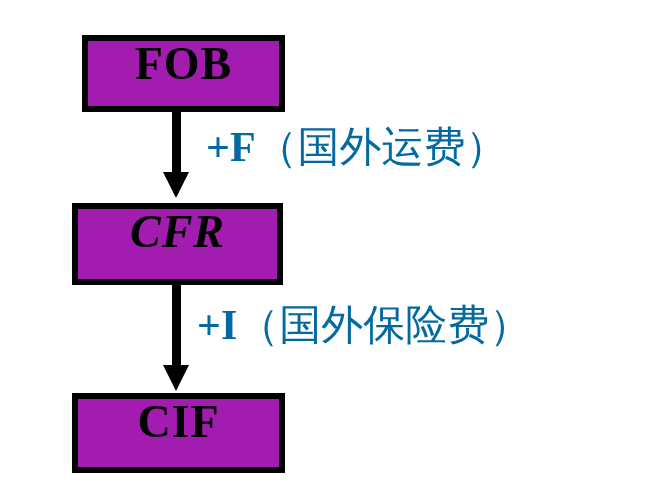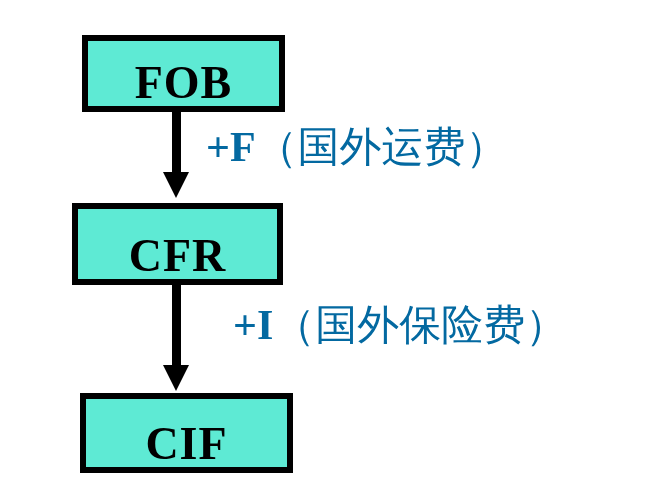--- a/index.html
+++ b/index.html
@@ -11,36 +11,36 @@
     position: relative;
     width: 669px;
     height: 492px;
     background: #ffffff;
     overflow: hidden;
     font-family: "Liberation Serif", "DejaVu Serif", serif;
   }
   .node-box {
     position: absolute;
     border: 6px solid #000000;
-    background: #5eead4;
+    background: #a21caf;
     display: flex;
-    align-items: flex-end;
+    align-items: flex-start;
     justify-content: center;
     box-sizing: border-box;
   }
   .node-label {
     font-weight: bold;
     font-size: 46px;
     color: #000000;
     letter-spacing: 1px;
     line-height: 1;
   }
   .box-fob { left: 82px;  top: 35px;  width: 203px; height: 77px; }
-  .box-cfr { left: 72px;  top: 203px; width: 211px; height: 82px; }
-  .box-cif { left: 80px;  top: 393px; width: 213px; height: 80px; }
+  .box-cfr { left: 72px;  top: 203px; width: 211px; height: 82px; font-style: italic; }
+  .box-cif { left: 72px;  top: 393px; width: 213px; height: 80px; }
 
   .arrow-shaft {
     position: absolute;
     width: 9px;
     background: #000000;
   }
   .arrow-head {
     position: absolute;
     width: 0;
     height: 0;
@@ -58,21 +58,21 @@
     color: #0369a1;
     font-size: 42px;
     line-height: 1.1;
     white-space: nowrap;
     font-family: "Liberation Serif", "DejaVu Serif", serif;
   }
   .edge-label .prefix {
     font-weight: bold;
   }
   .label-1 { left: 206px; top: 124px; }
-  .label-2 { left: 197px; top: 302px; margin-left: 36px; }
+  .label-2 { left: 197px; top: 302px; }
 </style>
 </head>
 <body>
 
 <div class="canvas">
 
   <div class="node-box box-fob">
     <span class="node-label">FOB</span>
   </div>
 

